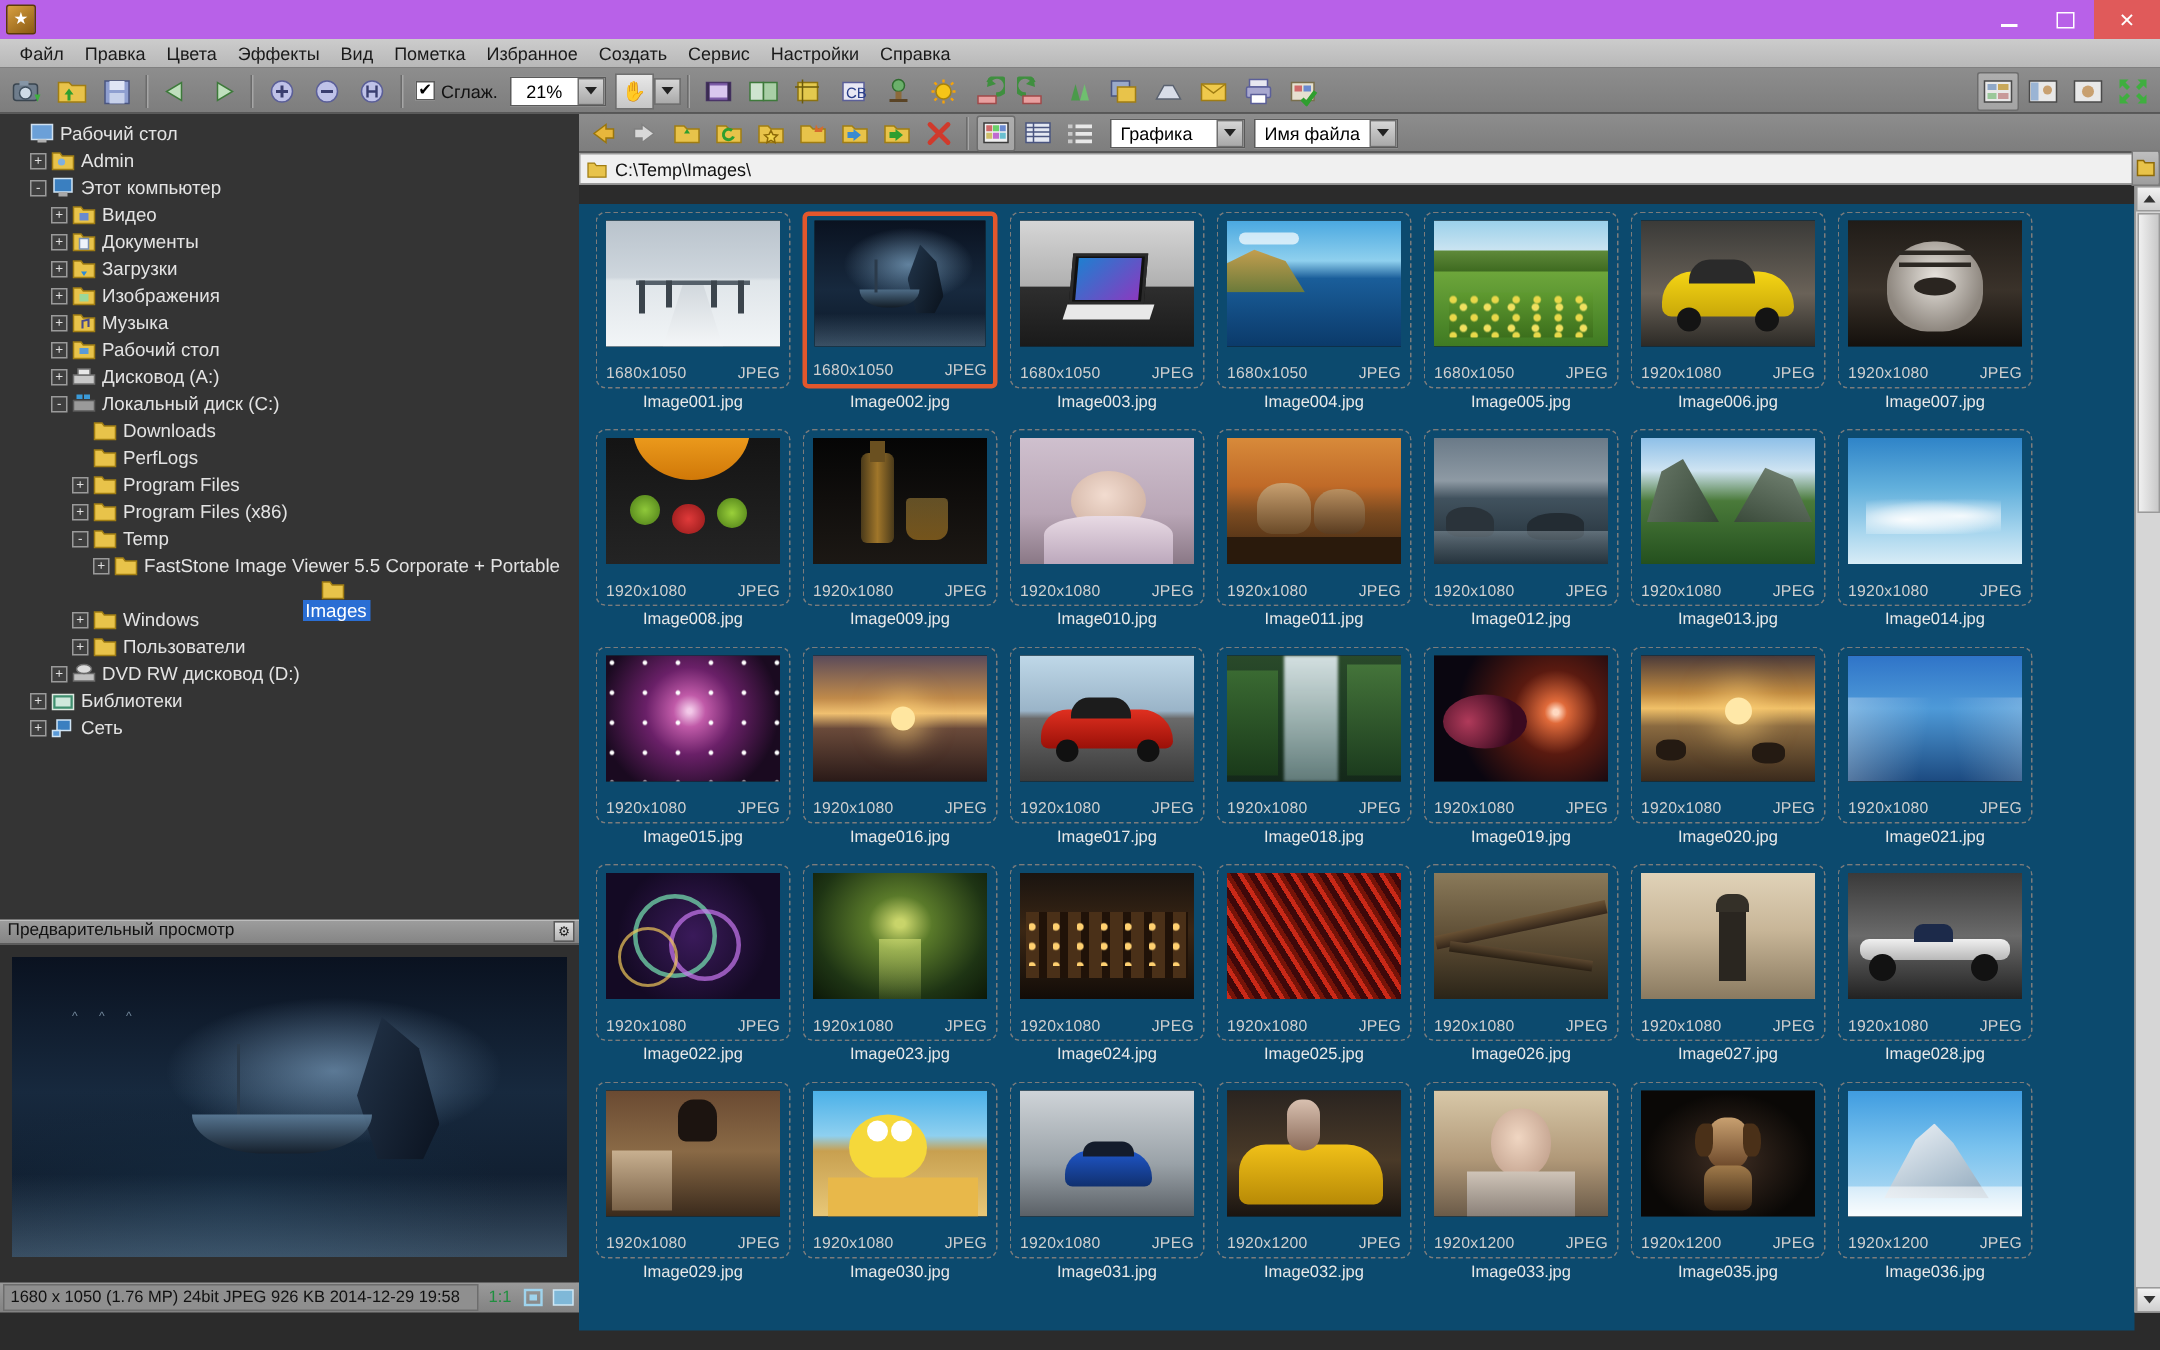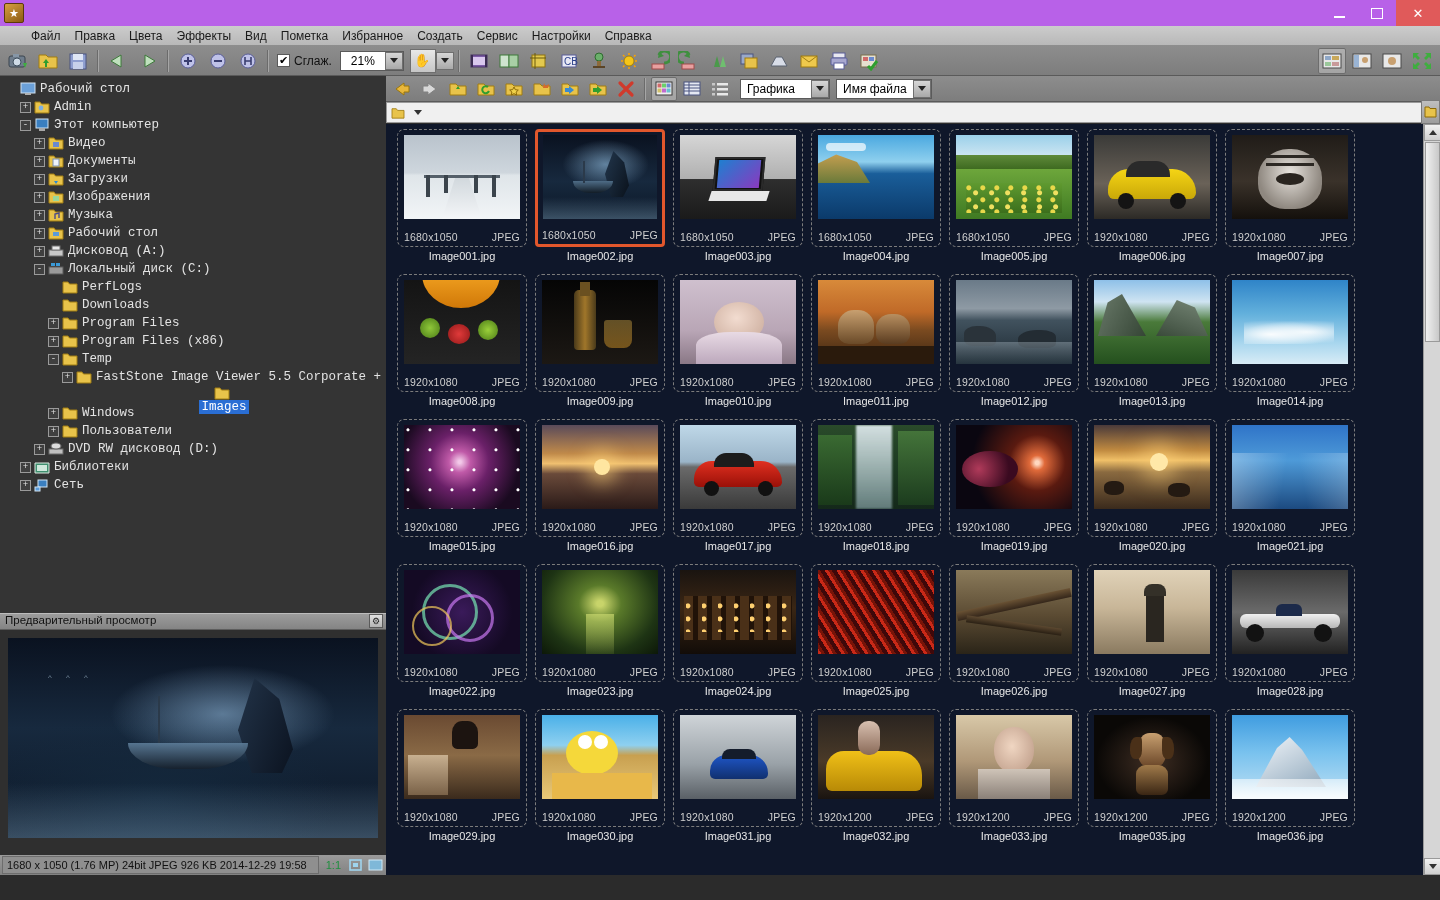--- a/index.html
+++ b/index.html
@@ -35,21 +35,21 @@
     width: 38px; height: 26px; display: flex; align-items: center; justify-content: center;
     color: #fff; font-size: 13px; line-height: 1;
   }
   .tb-btn.close { background: #e05a5a; width: 44px; }
   .tb-btn.min::after { content:""; display:block; width:11px; height:2px; background:#fff; margin-top:7px;}
   .tb-btn.max::after { content:""; display:block; width:10px; height:9px; border:1.6px solid #fff; }
 
   
   .menubar {
     height: 20px; background: linear-gradient(180deg,#cccccc,#b8b8b8);
-    display: flex; align-items: center; padding-left: 24px;
+    display: flex; align-items: center; padding-left: 6px;
     border-bottom: 1px solid #8d8d8d;
   }
   .menu-item {
     padding: 2px 7px; color: #1a1a1a; font-size: 12px; white-space: nowrap;
   }
 
   
   .toolbar {
     height: 30px; background: linear-gradient(180deg,#8d8d8d,#7d7d7d);
     display: flex; align-items: center; padding: 0 3px;
@@ -119,21 +119,21 @@
   .addr-side { position:absolute; left:1421px; top:100px; width:19px; height:24px;
     background:linear-gradient(180deg,#bfbfbf,#9d9d9d); border:1px solid #7a7a7a;
     display:flex; align-items:center; justify-content:center; }
 
   
   .sidebar {
     position:absolute; left:0; top:76px; width:386px; height:537px;
     background:#343434; overflow:hidden;
   }
   .tree { padding:4px 0 0 2px; }
-  .trow { display:flex; align-items:center; height:18px; white-space:nowrap;font-family:Liberation Mono, monospace; }
+  .trow { display:flex; align-items:center; height:18px; white-space:nowrap; }
   .tplus {
     width:11px; height:11px; border:1px solid #9a9a9a; background:#3f3f3f;
     color:#e0e0e0; font-size:9px; line-height:9px; text-align:center;
     margin-right:3px; flex:0 0 auto;
   }
   .tnoplus { width:11px; margin-right:3px; flex:0 0 auto; }
   .ticon { width:16px; height:14px; margin-right:4px; flex:0 0 auto; }
   .tlabel { color:#e3e3e3; font-size:12.5px; }
   .trow.selected .tlabel { background:#2a6ed4; color:#fff; padding:0 2px; }
 
@@ -210,22 +210,22 @@
     text-shadow:1px 1px 0 #000;
   }
   .sa-overlay {
     position:absolute; left:50%; top:50%; transform:translate(-50%,-50%);
     color:#1a1a1a; font-size:15px; font-weight:bold; font-style:italic;
     text-shadow:0 0 2px #fff, 0 0 2px #fff;
   }
 
   
   .gridwrap {
-    position:absolute; left:386px; top:124px; width:1037px; height:751px;
-    background:#0f172a; overflow:hidden;
+    position:absolute; left:386px; top:136px; width:1037px; height:751px;
+    background:#0c4a6e; overflow:hidden;
   }
   .grid {
     display:grid; grid-template-columns:repeat(7, 138px);
     column-gap:0; row-gap:0; padding:5px 0 0 7px;
   }
   .cell { width:138px; height:145px; display:flex; flex-direction:column; align-items:center; }
   .thumbbox {
     width:130px; height:118px; border:1px dashed #7c7c7c; border-radius:7px;
     display:flex; flex-direction:column; align-items:center; justify-content:flex-start;
     padding-top:5px; position:relative;
@@ -582,20 +582,21 @@
     <div class="bcombo">
       <div class="val w2">Имя файла</div>
       <div class="cb-arrow"></div>
     </div>
   </div>
 
   <div class="addressbar">
     <svg class="addr-folder" viewBox="0 0 16 14">
         <path d="M1 2h5l1.5 2H15v9H1z" fill="#e8c34a" stroke="#a07d13"></path>
       </svg>
+    <div class="addr-text">C:\Temp\Images\</div>
     <div class="addr-arrow"></div>
   </div>
   <div class="addr-side">
     <svg width="13" height="12" viewBox="0 0 13 12">
         <path d="M1 1h4l1 1.5h6V11H1z" fill="#e8c34a" stroke="#8d6a08"></path>
       </svg>
   </div>
 
   <div class="sidebar">
     <div class="tree" id="tree">
@@ -688,28 +689,28 @@
                 <rect x="8" y="1" width="4" height="3"></rect>
               </g>
             </svg></span>
           <span class="tlabel">Локальный диск (C:)</span>
         </div>
         <div class="trow" style="padding-left: 46px;">
           <div class="tnoplus"></div>
           <span class="ticon"><svg viewBox="0 0 16 14">
               <path d="M1 2h5l1.5 2H15v9H1z" fill="#e8c34a" stroke="#a07d13"></path>
             </svg></span>
-          <span class="tlabel">PerfLogs</span>
+          <span class="tlabel">Downloads</span>
         </div>
         <div class="trow" style="padding-left: 46px;">
           <div class="tnoplus"></div>
           <span class="ticon"><svg viewBox="0 0 16 14">
               <path d="M1 2h5l1.5 2H15v9H1z" fill="#e8c34a" stroke="#a07d13"></path>
             </svg></span>
-          <span class="tlabel">Downloads</span>
+          <span class="tlabel">PerfLogs</span>
         </div>
         <div class="trow" style="padding-left: 46px;">
           <div class="tplus">+</div>
           <span class="ticon"><svg viewBox="0 0 16 14">
               <path d="M1 2h5l1.5 2H15v9H1z" fill="#e8c34a" stroke="#a07d13"></path>
             </svg></span>
           <span class="tlabel">Program Files</span>
         </div>
         <div class="trow" style="padding-left: 46px;">
           <div class="tplus">+</div>

